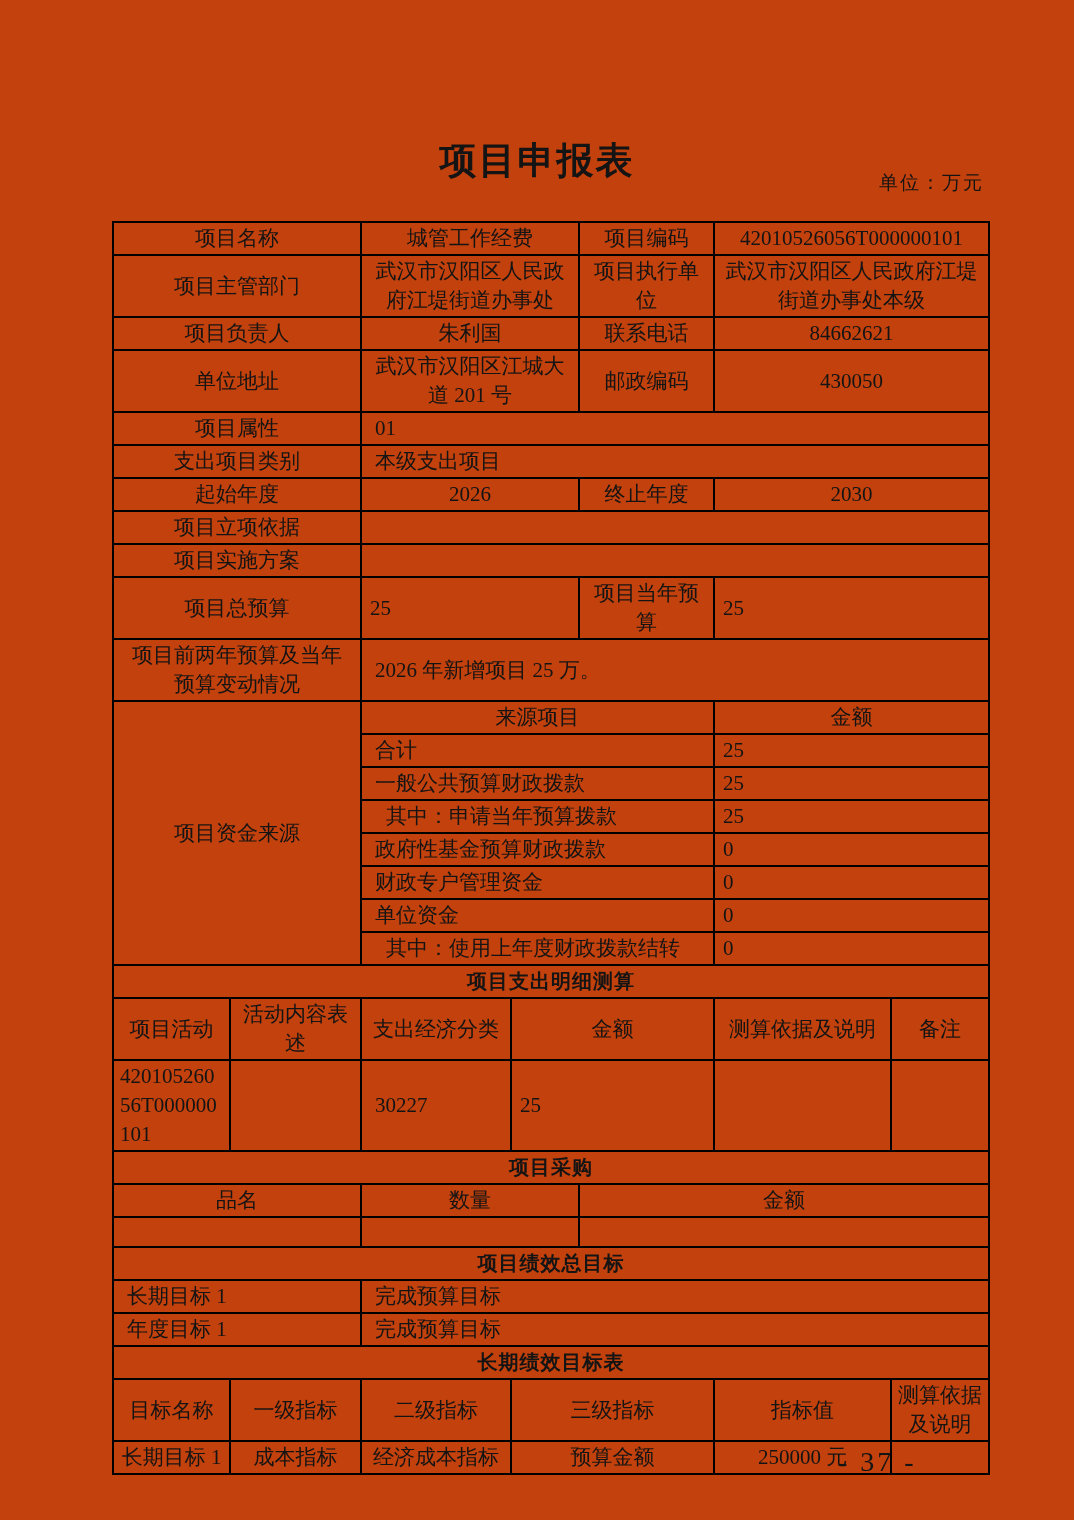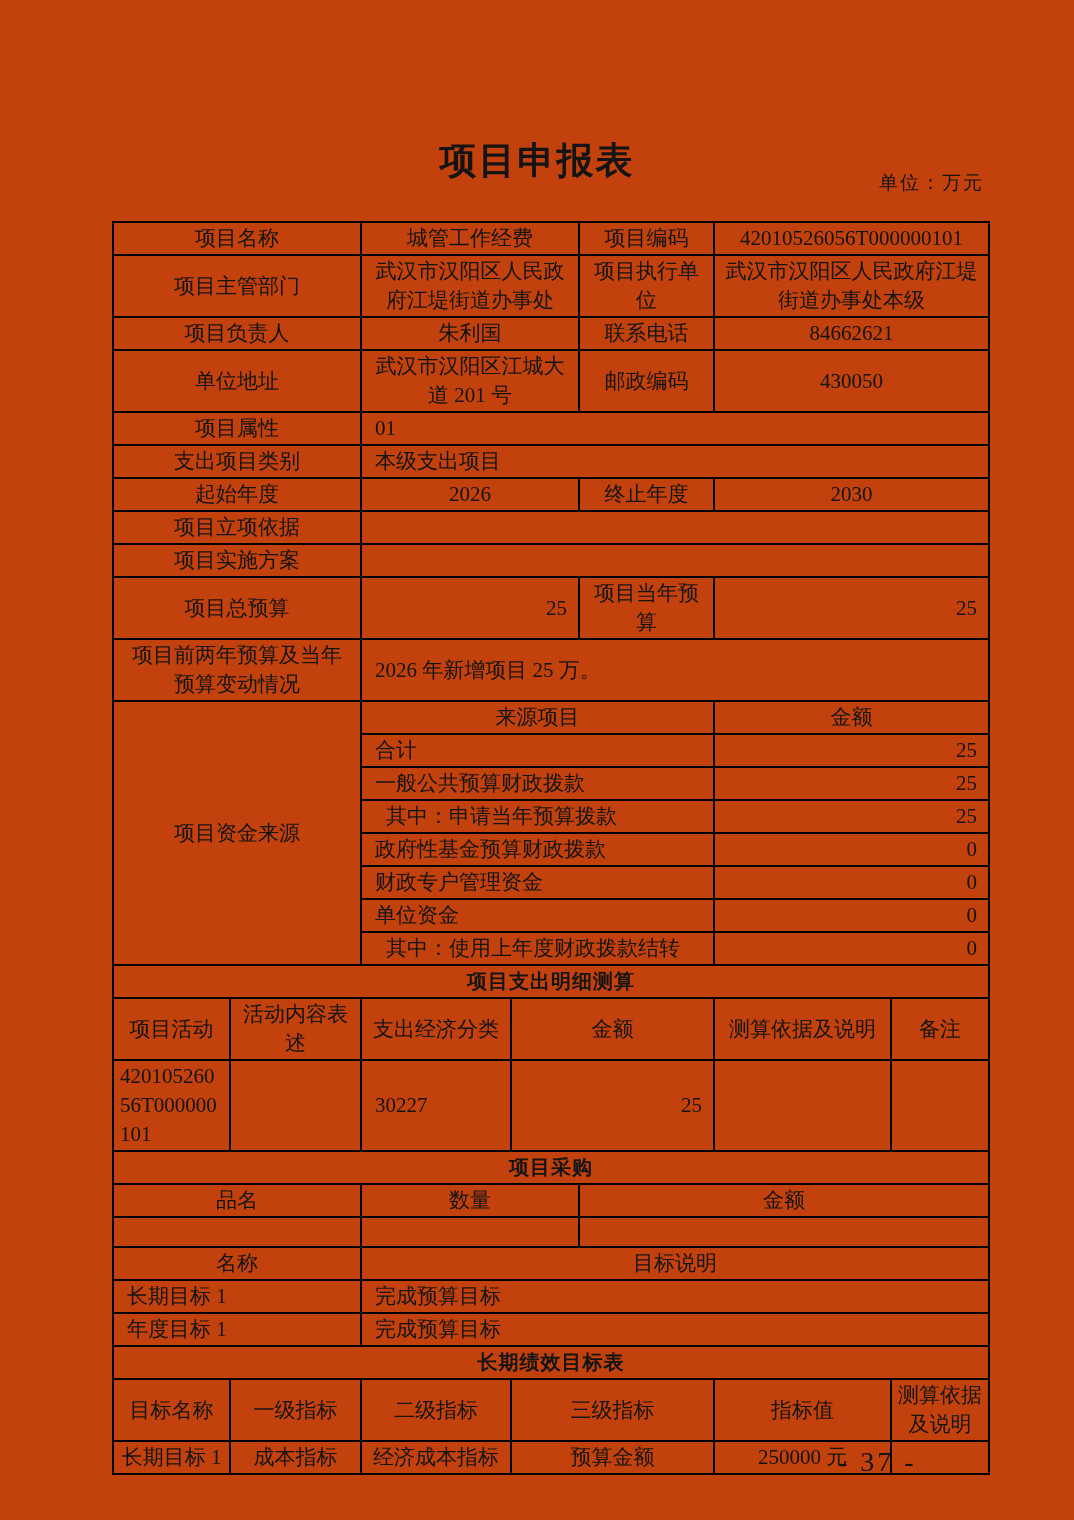--- a/index.html
+++ b/index.html
@@ -21,21 +21,21 @@
     border-collapse:collapse; table-layout:fixed; width:876px;
     margin-top:-2px;
   }
   table.t:first-child { margin-top:0; }
   .t td {
     border:2px solid #000; font-size:21px; line-height:29px;
     padding:1px 8px; text-align:center; vertical-align:middle;
     overflow:hidden; word-break:break-word;
   }
   .t td.lft { text-align:left; padding-left:13px; }
-  .t td.rgt { text-align:right; padding-right:11px; }
+  .t td.rgt { text-align:left; padding-right:11px; }
   .t td.ind { text-align:left; padding-left:24px; }
   .t td.sec { font-weight:bold; font-size:20px; letter-spacing:1px; }
   .t td.code { text-align:left; padding:1px 6px; word-break:break-all; }
   .t td.tight { padding:1px 4px; }
   .page-number {
     position:absolute; top:1446px; left:838px;
     font-size:28px; letter-spacing:3px;
   }
 </style>
 </head>
@@ -212,23 +212,22 @@
       </tr>
     </tbody>
       </table>
 
     <table class="t">
       <colgroup>
           <col style="width:248px">
           <col style="width:628px">
         </colgroup>
       <tbody>
-      <tr style="height:28px">
-        <td>名称</td>
-        <td>目标说明</td>
+          <tr style="height:29px">
+        <td class="sec" colspan="2">项目绩效总目标</td>
       </tr>
       <tr style="height:29px">
         <td class="lft">长期目标 1</td>
         <td class="lft">完成预算目标</td>
       </tr>
       <tr style="height:28px">
         <td class="lft">年度目标 1</td>
         <td class="lft">完成预算目标</td>
       </tr>
     </tbody>

